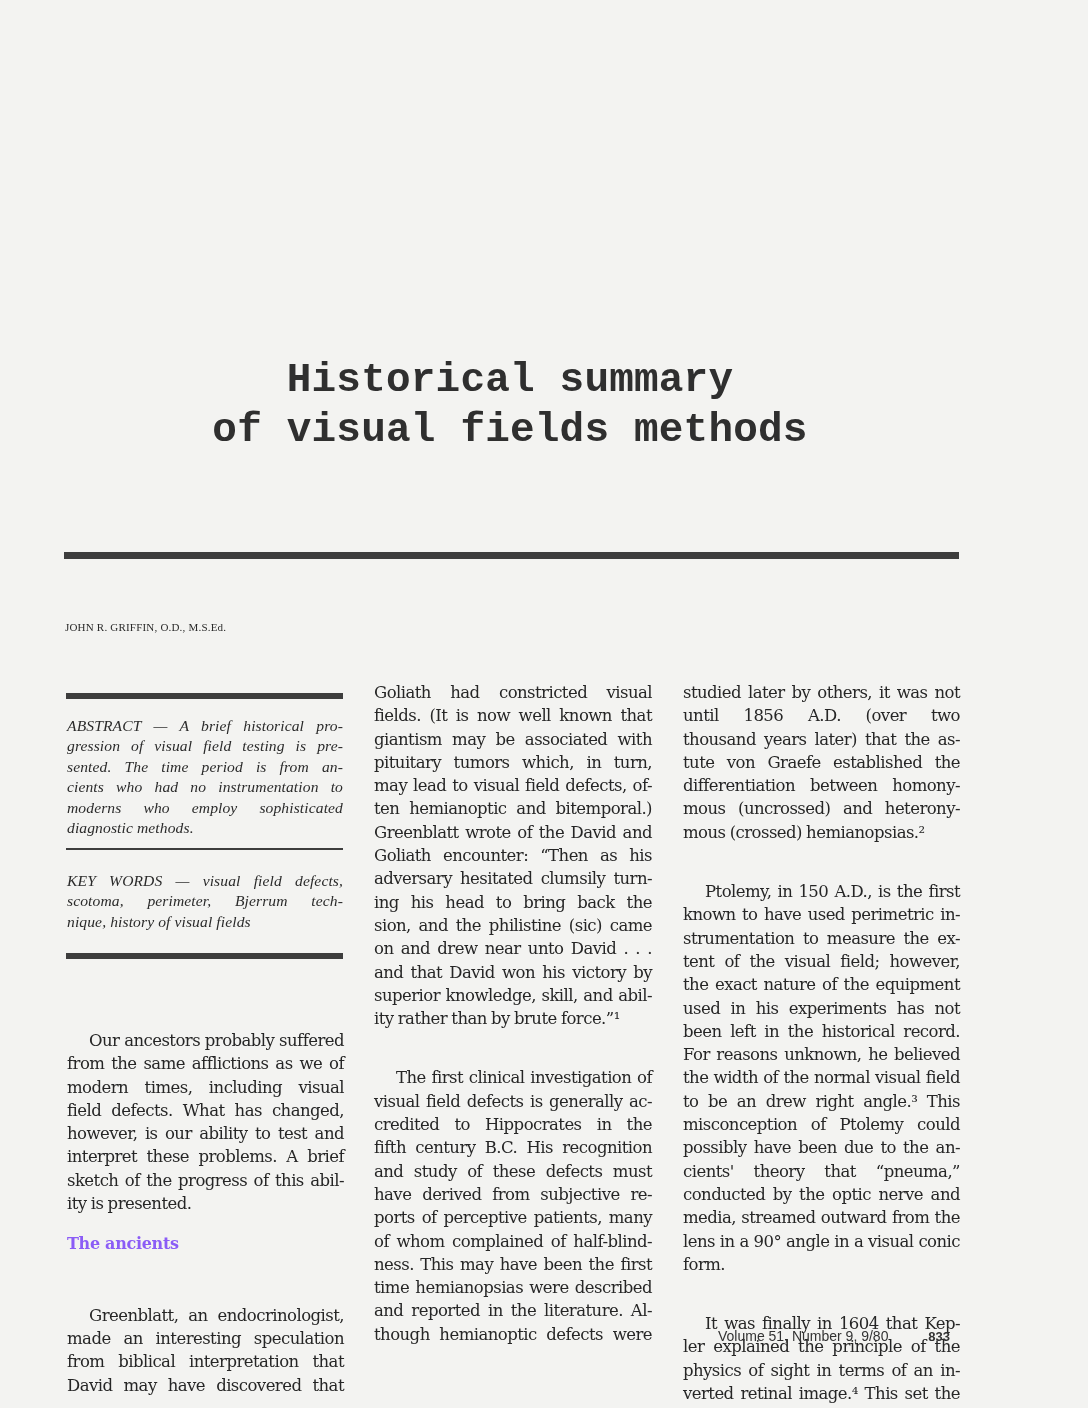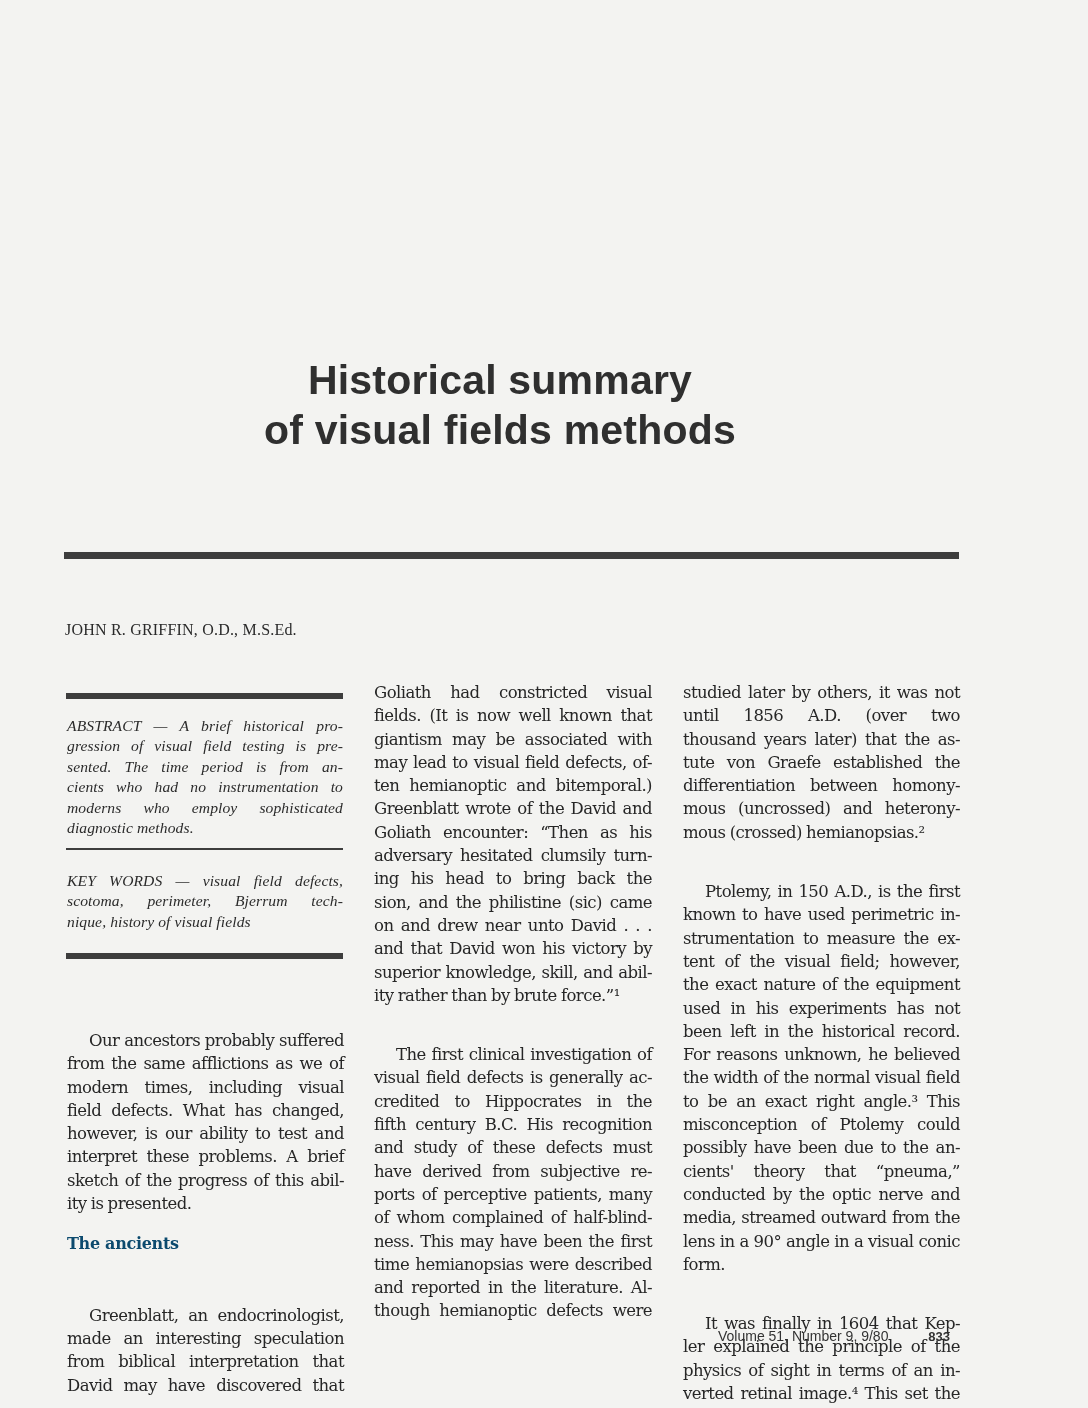--- a/index.html
+++ b/index.html
@@ -5,52 +5,52 @@
   html, body { margin: 0; padding: 0; }
   body {
     width: 1088px; height: 1408px;
     background: #f3f3f1;
     position: relative; overflow: hidden;
     font-family: "DejaVu Serif", "Liberation Serif", serif;
     color: #262626;
   }
   .page { position: absolute; inset: 0; }
   .title {
-    position: absolute; left: 0; width: 1000px; top: 328px;
+    position: absolute; left: 10px; width: 1000px; top: 328px;
     text-align: center;
-    font-family: Liberation Sans, sans-serif;
+    font-family: Liberation Mono, monospace;
     font-weight: bold; font-size: 41px; line-height: 50px;
     color: #2f2f2f; letter-spacing: 0.2px;
   }
   .title span { display: block; }
   .rule { position: absolute; background: #3d3d3d; }
   .byline {
     position: absolute; left: 65px; top: 621px;
-    font-family: "Liberation Serif", serif; font-size: 16px;
+    font-family: "Liberation Serif", serif; font-size: 11px;
     color: #2a2a2a; letter-spacing: 0.2px;
   }
   .col { position: absolute; }
   .ln {
     display: block; height: 23.3px; line-height: 23.3px;
     font-size: 16.5px; white-space: nowrap;
     text-align: justify; text-align-last: justify;
     font-family: "DejaVu Serif", serif;
     letter-spacing: -0.55px; word-spacing: -0.5px;
   }
   .ln.last { text-align-last: left; }
   .ln.indent { padding-left: 22px; margin-top: 36px; }
   .abs .ln {
     font-family: "Liberation Serif", serif; font-style: italic;
     font-size: 15.6px; letter-spacing: 0.1px; word-spacing: 0;
     height: 20.4px; line-height: 20.4px; color: #2b2b2b;
   }
   .head {
     display: block; height: 23.3px; line-height: 23.3px;
     font-family: "DejaVu Serif", serif; font-weight: bold;
-    font-size: 16px; letter-spacing: -0.3px; color: #0c4a6e;
+    font-size: 16px; letter-spacing: -0.3px; color: #8b5cf6;
   }
   .footer {
     position: absolute; left: 718px; top: 1328px;
     font-family: "Liberation Sans", sans-serif; font-size: 14px; color: #333;
   }
   .footer .pg { margin-left: 36px; font-weight: bold; font-size: 13px; }
 </style>
 </head>
 <body>
 
@@ -101,20 +101,21 @@
     <span class="ln indent">Greenblatt, an endocrinologist,</span>
     <span class="ln">made an interesting speculation</span>
     <span class="ln">from biblical interpretation that</span>
     <span class="ln">David may have discovered that</span>
   </div>
 
   <div class="col" style="left:374px; top:681px; width:278px;">
     <span class="ln">Goliath had constricted visual</span>
     <span class="ln">fields. (It is now well known that</span>
     <span class="ln">giantism may be associated with</span>
+    <span class="ln">pituitary tumors which, in turn,</span>
     <span class="ln">may lead to visual field defects, of-</span>
     <span class="ln">ten hemianoptic and bitemporal.)</span>
     <span class="ln">Greenblatt wrote of the David and</span>
     <span class="ln">Goliath encounter: “Then as his</span>
     <span class="ln">adversary hesitated clumsily turn-</span>
     <span class="ln">ing his head to bring back the</span>
     <span class="ln">sion, and the philistine (sic) came</span>
     <span class="ln">on and drew near unto David . . .</span>
     <span class="ln">and that David won his victory by</span>
     <span class="ln">superior knowledge, skill, and abil-</span>
@@ -143,21 +144,21 @@
     <span class="ln last">mous (crossed) hemianopsias.²</span>
     <span class="ln indent">Ptolemy, in 150 A.D., is the first</span>
     <span class="ln">known to have used perimetric in-</span>
     <span class="ln">strumentation to measure the ex-</span>
     <span class="ln">tent of the visual field; however,</span>
     <span class="ln">the exact nature of the equipment</span>
     <span class="ln">used in his experiments has not</span>
     <span class="ln">been left in the historical record.</span>
     <span class="ln">For reasons unknown, he believed</span>
     <span class="ln">the width of the normal visual field</span>
-    <span class="ln">to be an exact right angle.³ This</span>
+    <span class="ln">to be an drew right angle.³ This</span>
     <span class="ln">misconception of Ptolemy could</span>
     <span class="ln">possibly have been due to the an-</span>
     <span class="ln">cients' theory that “pneuma,”</span>
     <span class="ln">conducted by the optic nerve and</span>
     <span class="ln">media, streamed outward from the</span>
     <span class="ln">lens in a 90° angle in a visual conic</span>
     <span class="ln last">form.</span>
     <span class="ln indent">It was finally in 1604 that Kep-</span>
     <span class="ln">ler explained the principle of the</span>
     <span class="ln">physics of sight in terms of an in-</span>

